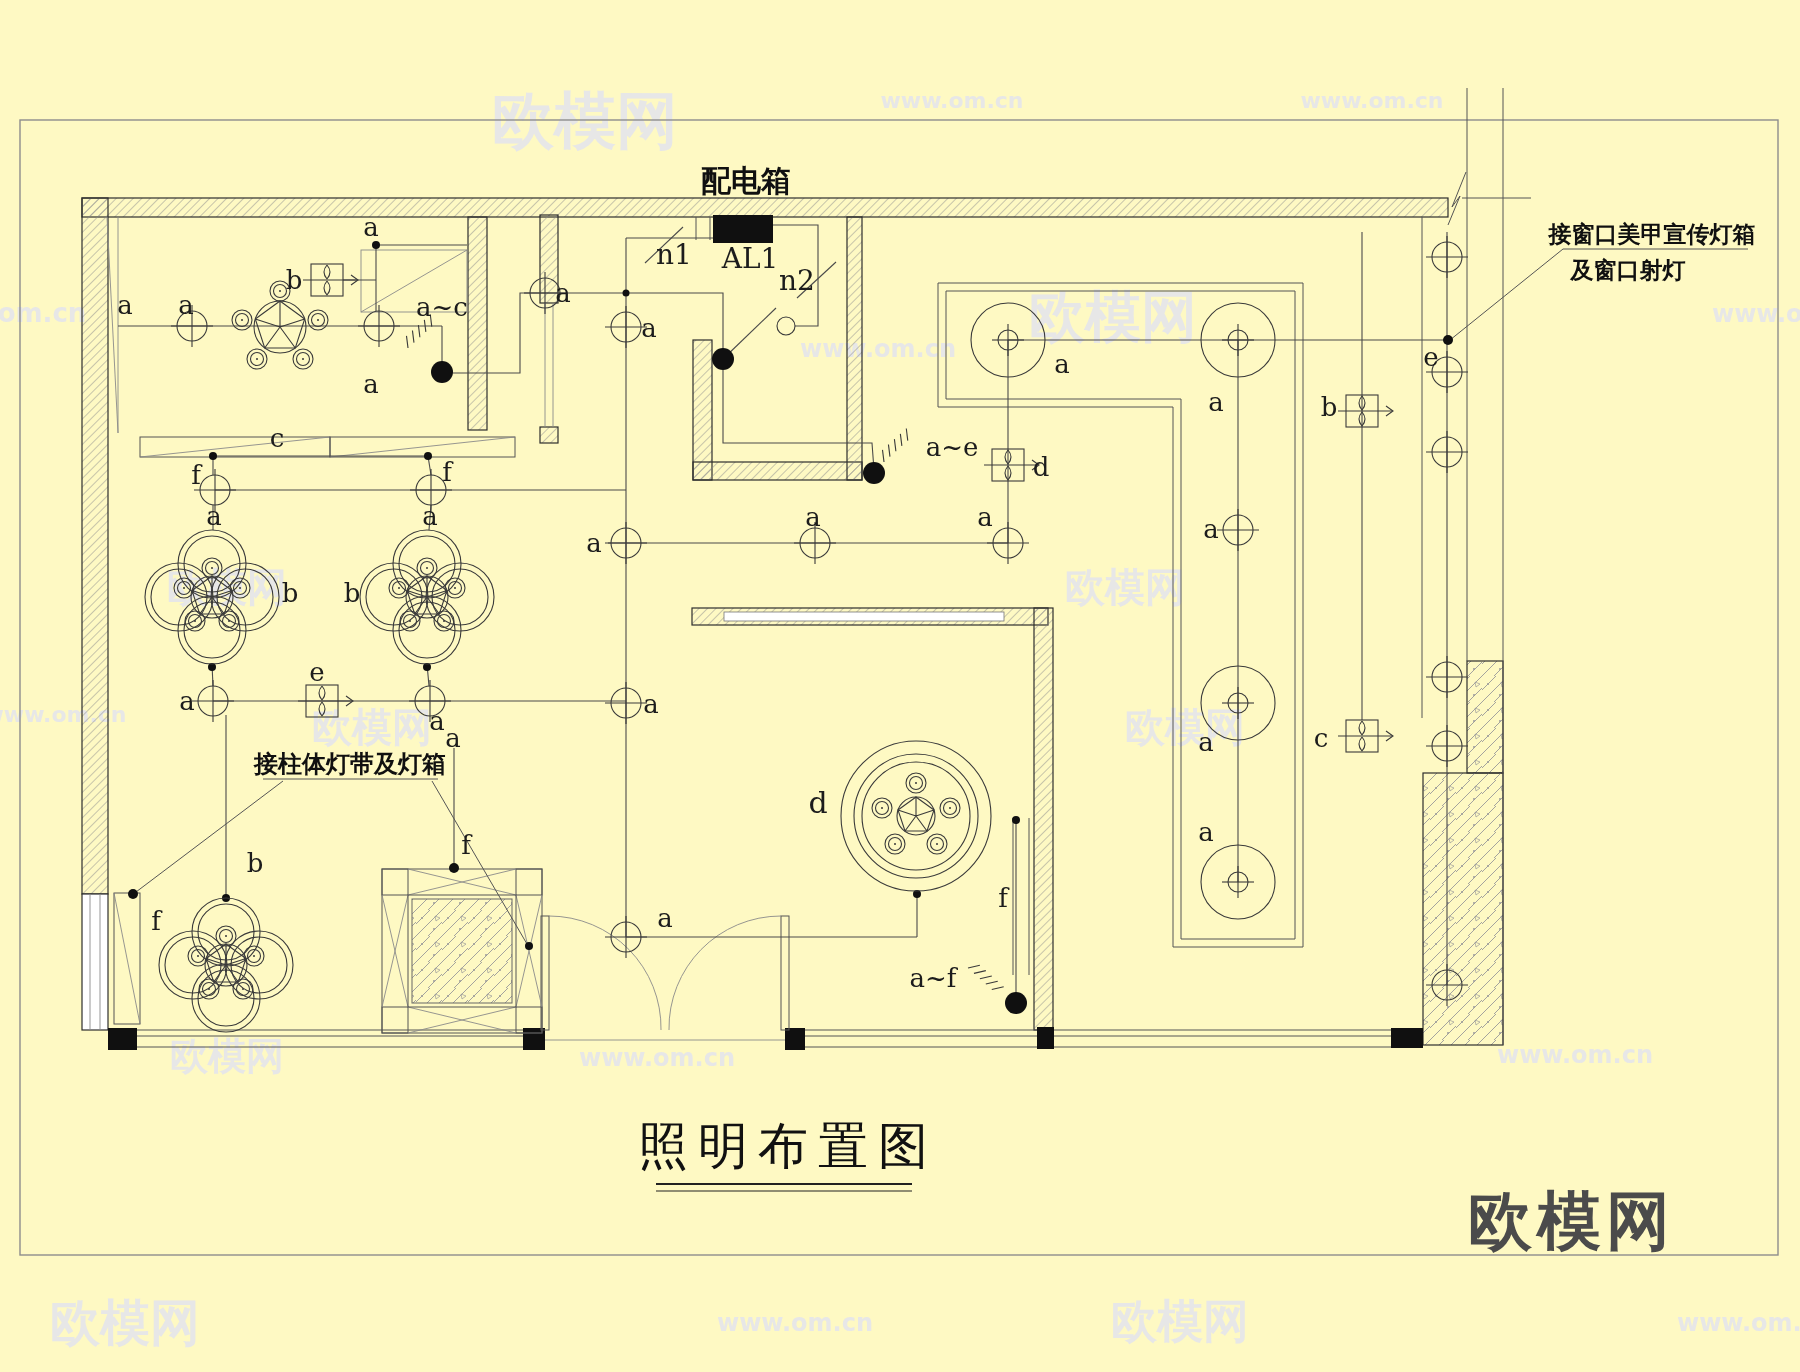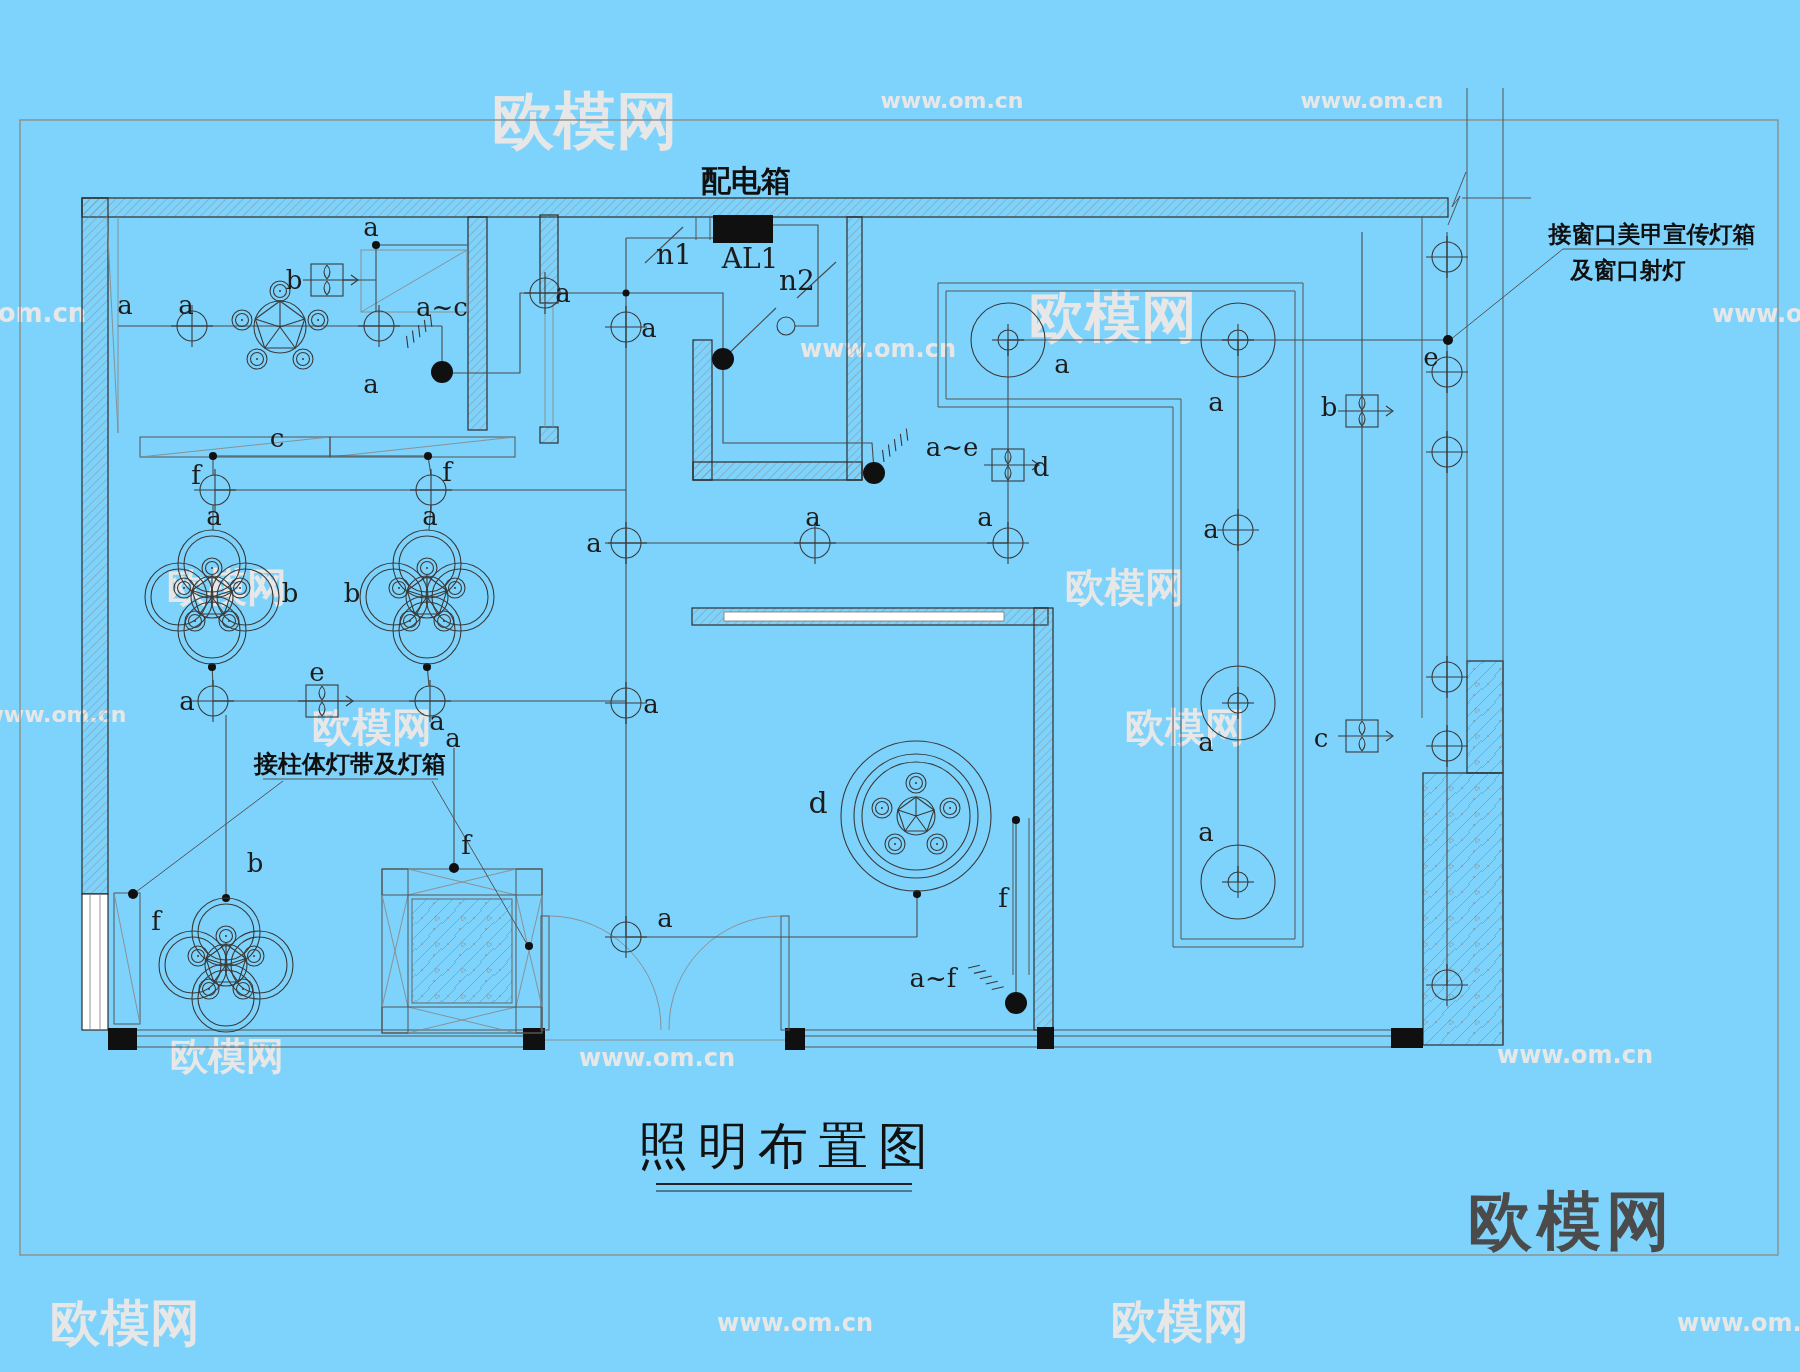--- a/index.html
+++ b/index.html
@@ -1,16 +1,16 @@
 <!DOCTYPE html>
 <html><head>
 <meta charset="utf-8">
 <style>
   html,body{margin:0;padding:0;background:#fff;}
-  .stage{position:relative;width:1800px;height:1372px;background:#7dd3fc;overflow:hidden;
+  .stage{position:relative;width:1800px;height:1372px;background:#fef9c3;overflow:hidden;
          font-family:"Liberation Sans",sans-serif;}
   svg{position:absolute;left:0;top:0;}
   
   text{text-anchor:middle;}
   text.cad{font-family:"DejaVu Serif","Liberation Serif",serif;fill:#1c1c1c;}
   text.zh{font-family:"DejaVu Sans","Liberation Sans",sans-serif;font-weight:700;fill:#101010;}
   text.title{font-family:"DejaVu Serif","Liberation Serif",serif;fill:#111;letter-spacing:10px;}
   text.wm{font-family:"DejaVu Sans","Liberation Sans",sans-serif;font-weight:700;fill:#e7e7e7;}
   .logo{position:absolute;left:1468px;top:1178px;width:240px;
         font-family:"DejaVu Sans","Liberation Sans",sans-serif;

